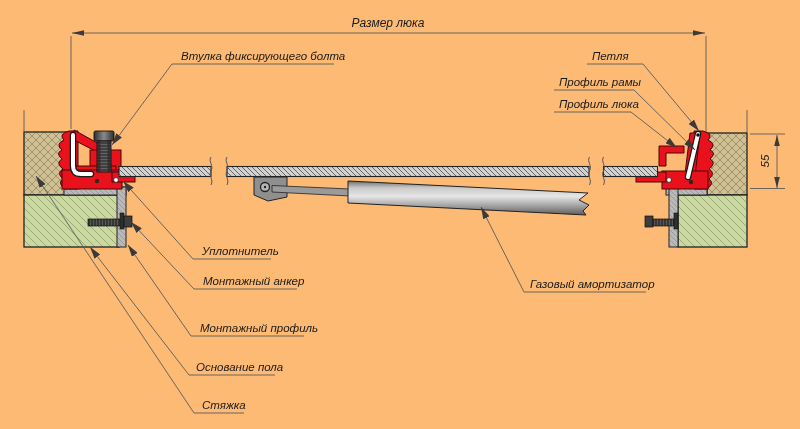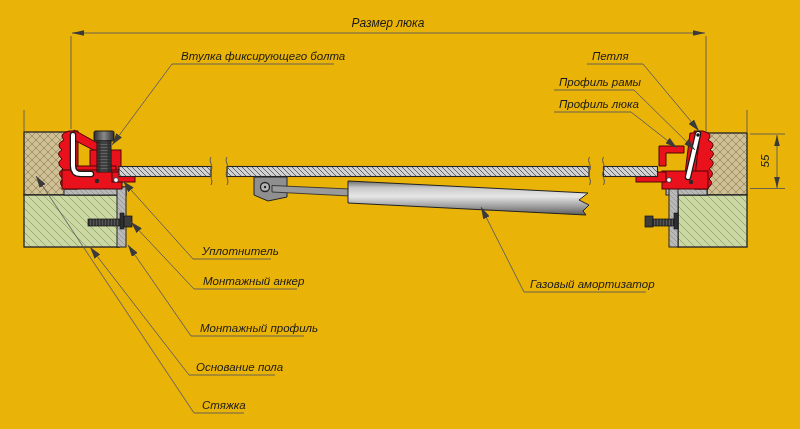--- a/index.html
+++ b/index.html
@@ -1,16 +1,16 @@
 <!DOCTYPE html>
 <html><head>
 <meta charset="utf-8">
 <style>
   html,body{margin:0;padding:0;background:#fff;}
-  .canvas{position:relative;width:800px;height:429px;background:#eab308;overflow:hidden;}
+  .canvas{position:relative;width:800px;height:429px;background:#fdba74;overflow:hidden;}
   svg{position:absolute;left:0;top:0;}
   svg text{font-family:"Liberation Sans",sans-serif;font-style:italic;font-size:11.5px;fill:#1a1a1a;}
   text.dimtitle{font-size:12px;}
 </style>
 </head>
 <body>
 
 <div class="canvas">
 <svg width="800" height="429" viewBox="0 0 800 429">
   <defs>

